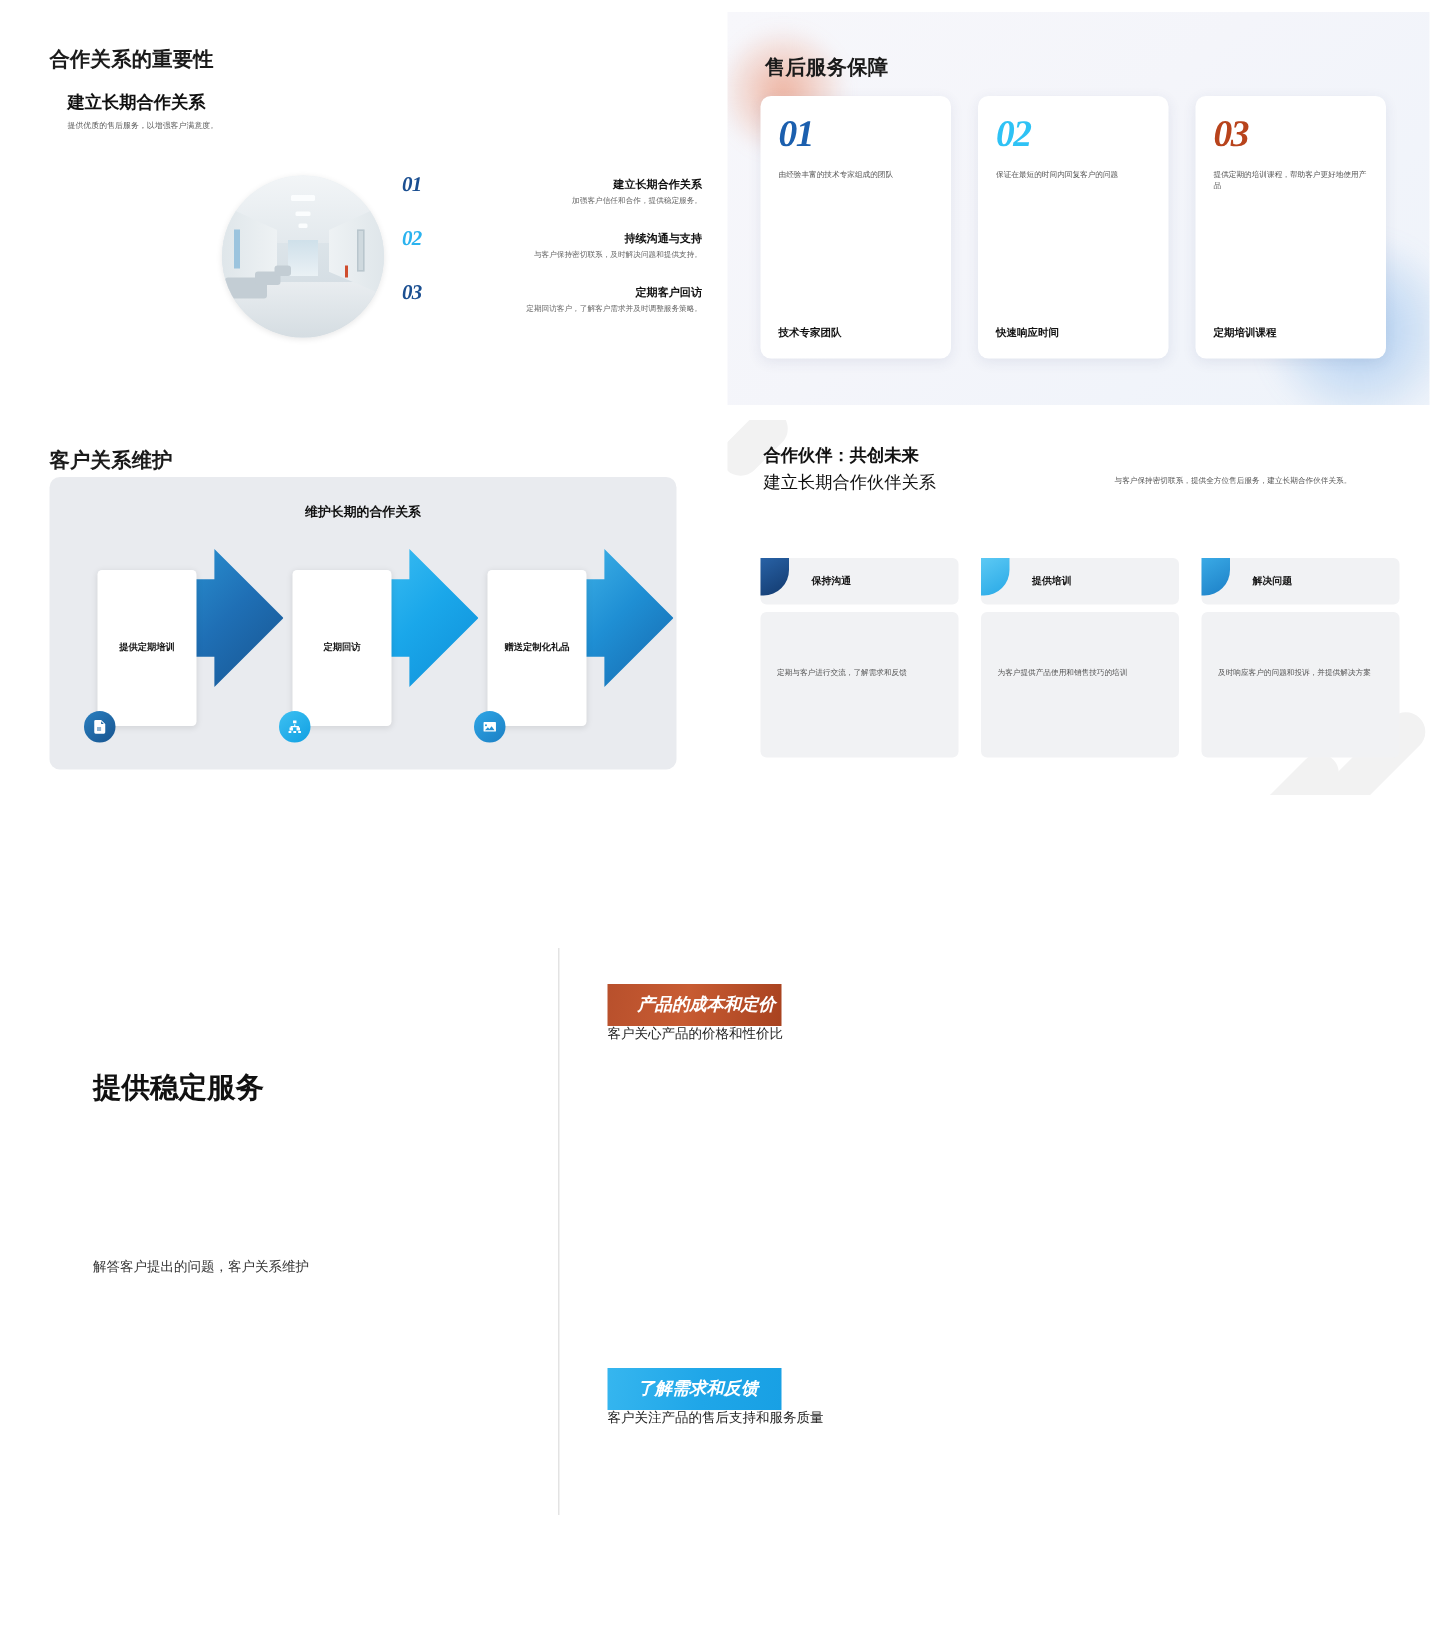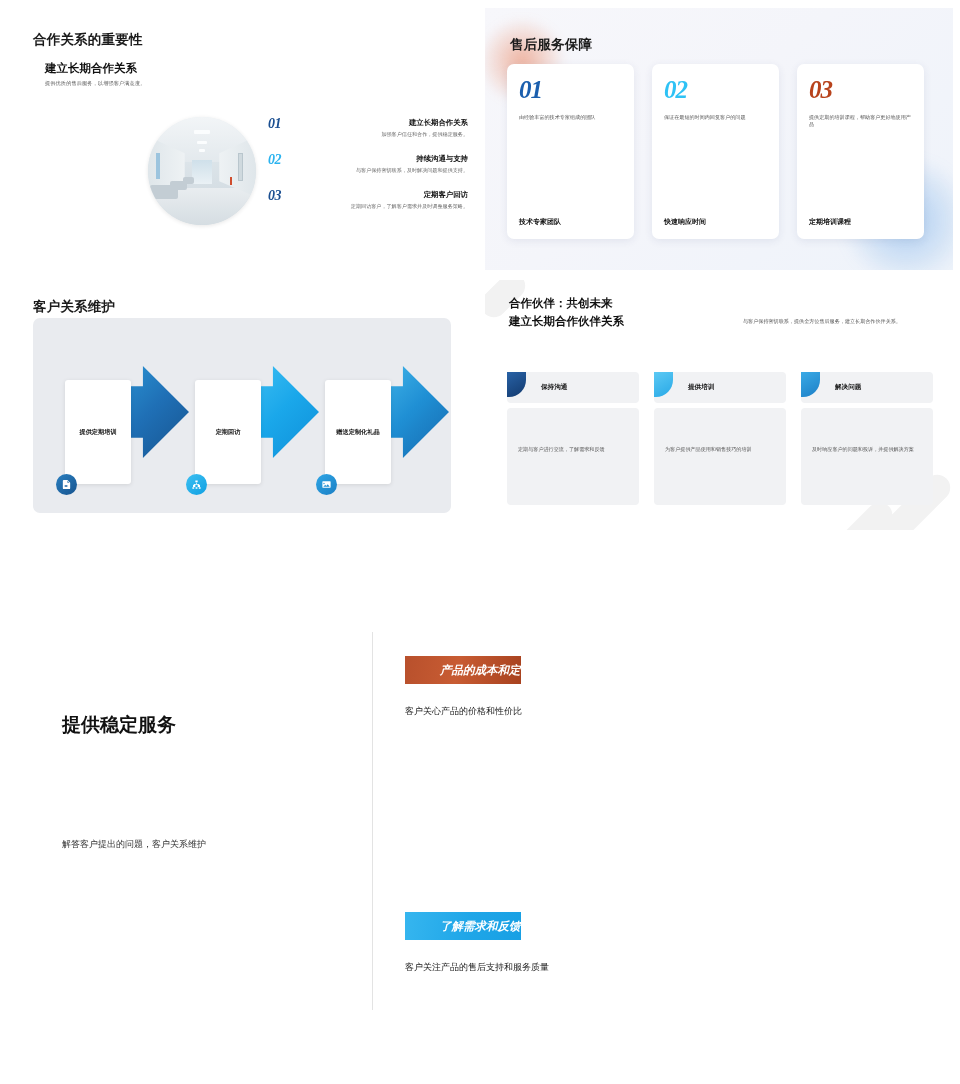--- a/index.html
+++ b/index.html
@@ -160,21 +160,21 @@
   
   #mr { left: 485px; top: 280px; width: 468px; height: 250px; background:#fff; }
   #mr .deco { position:absolute; background:#f2f2f2; border-radius:14px; }
   #mr .d1 { left:-8px; top:2px; width:52px; height:26px; transform: rotate(-45deg); }
   #mr .d2 { right:-6px; bottom:8px; width:86px; height:26px; transform: rotate(-45deg); }
   #mr .d3 { right:54px; bottom:-14px; width:70px; height:26px; transform: rotate(-45deg); }
   #mr .ttl1 {
     position:absolute; left:24px; top:16px; font-size:11.5px; font-weight:bold; color:#111;
   }
   #mr .ttl2 {
-    position:absolute; left:24px; top:34px; font-size:11.5px; font-weight:bold; color:#111;
+    position:absolute; left:24px; top:34px; font-size:11.5px; font-weight:normal; color:#111;
   }
   #mr .lead {
     position:absolute; left:258px; top:38px; width:188px;
     font-size:5.1px; color:#555; line-height:1.55;
   }
   .pt-cards { position:absolute; left:22px; top:92px; display:flex; gap:15px; }
   .pt-card { width: 132px; }
   .pt-head {
     position:relative; height:31px; background:#f1f2f4; border-radius:4px;
     display:flex; align-items:center;
@@ -211,33 +211,33 @@
   }
   #bt .mid-p {
     position:absolute; left:62px; top:278px;
     font-size:9px; color:#333;
   }
   .qa { position:absolute; left:405px; width:300px; }
   .qa1 { top: 96px; }
   .qa2 { top: 226px; }
   .qa3 { top: 352px; }
   .qa .tag {
-    display:inline-block; position:relative; height:28px; min-width:116px;
-    padding: 0 25px;
+    display:inline-block; position:relative; height:16px; min-width:116px;
+    padding: 0 10px;
   }
   .tag-bg { position:absolute; left:0; top:0; width:116px; height:28px; }
   .tg1 { background: linear-gradient(100deg,#b8502c 0%,#c85c33 45%,#a8421f 100%); }
   .tg2 { background: linear-gradient(100deg,#1464ab 0%,#1a7fcc 50%,#0f5c9e 100%); }
   .tg3 { background: linear-gradient(100deg,#36b6ef 0%,#1fa6e8 55%,#18a0e4 100%); }
   .tag-txt {
     position:relative; z-index:2; display:block; line-height:28px;
     font-size:11.5px; font-weight:bold; color:#fff; white-space:nowrap;
     padding-left:10px; font-style: italic;
   }
-  .qa .desc { margin-top: 21px; font-size:9px; color:#222; }
+  .qa .desc { margin-top: 5px; font-size:9px; color:#222; }
 </style>
 </head>
 <body>
 
 <div class="page">
 
   <section class="panel" id="tl">
     <div class="sec-title">合作关系的重要性</div>
     <div class="h2">建立长期合作关系</div>
     <div class="sub">提供优质的售后服务，以增强客户满意度。</div>
@@ -298,20 +298,21 @@
         <div class="bd">提供定期的培训课程，帮助客户更好地使用产品</div>
         <div class="bf">定期培训课程</div>
       </div>
     </div>
   </section>
 
   <section class="panel" id="ml">
     <div class="sec-title" style="left:33px;top:13px;position:absolute">客户关系维护</div>
 
     <div class="arrowbox" style="top:33px">
+      <div class="bt">维护长期的合作关系</div>
 
       <div class="arrow-item ai1">
         <div class="arrow-shape as1"></div>
         <div class="arrow-card">
           <span>提供定期培训</span>
         </div>
         <div class="arrow-ic ic1">
           <svg viewBox="0 0 24 24">
               <path d="M14 2H6a2 2 0 0 0-2 2v16a2 2 0 0 0 2 2h12a2 2 0 0 0 2-2V8l-6-6zm0 2l4 4h-4V4zM8 13h6v1.6H8V13zm0 3h6v1.6H8V16z"></path>
             </svg>

